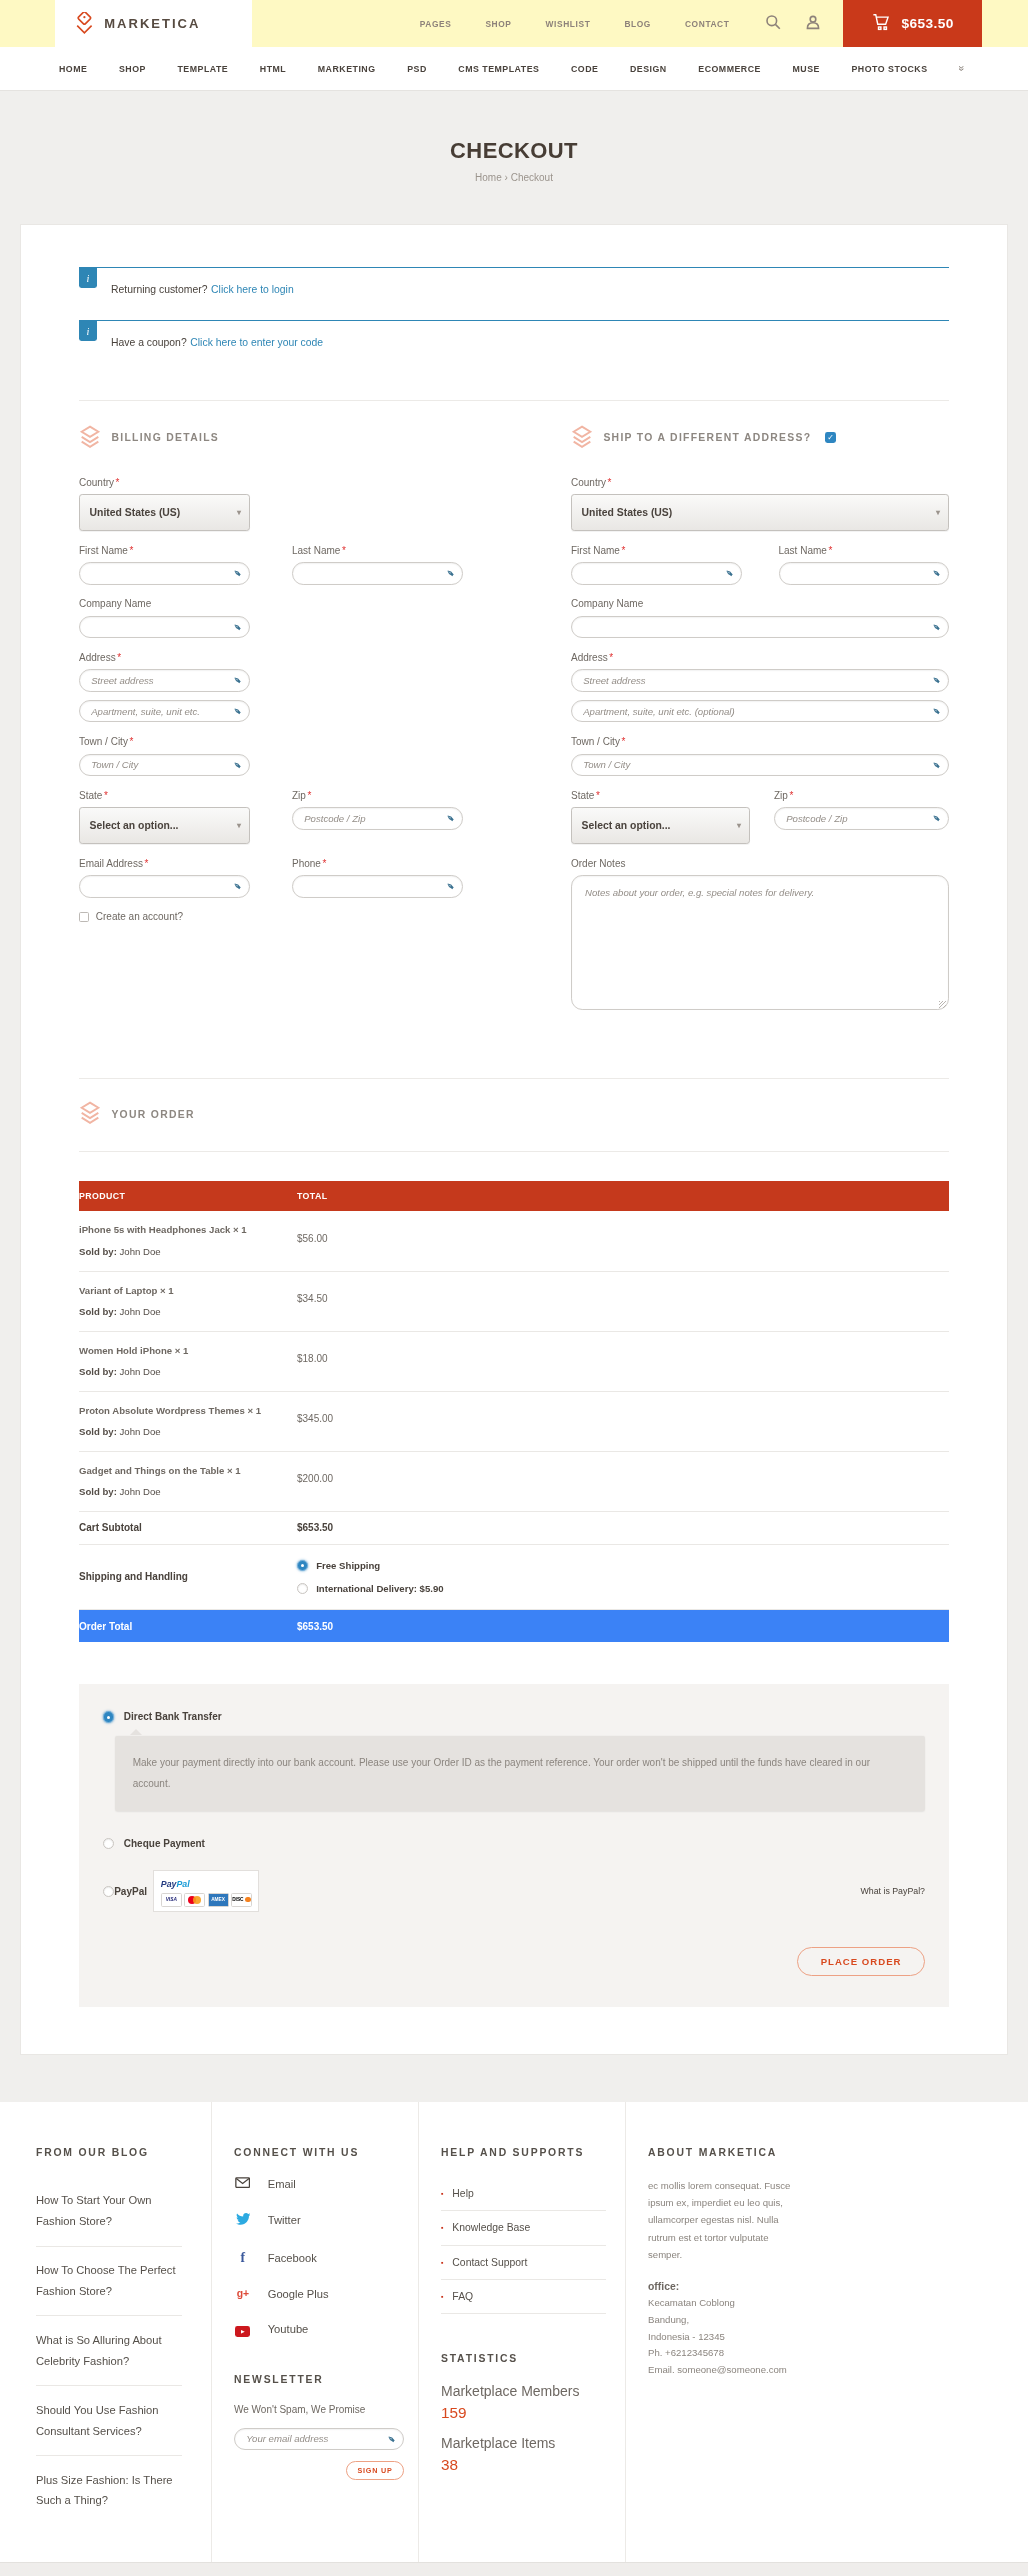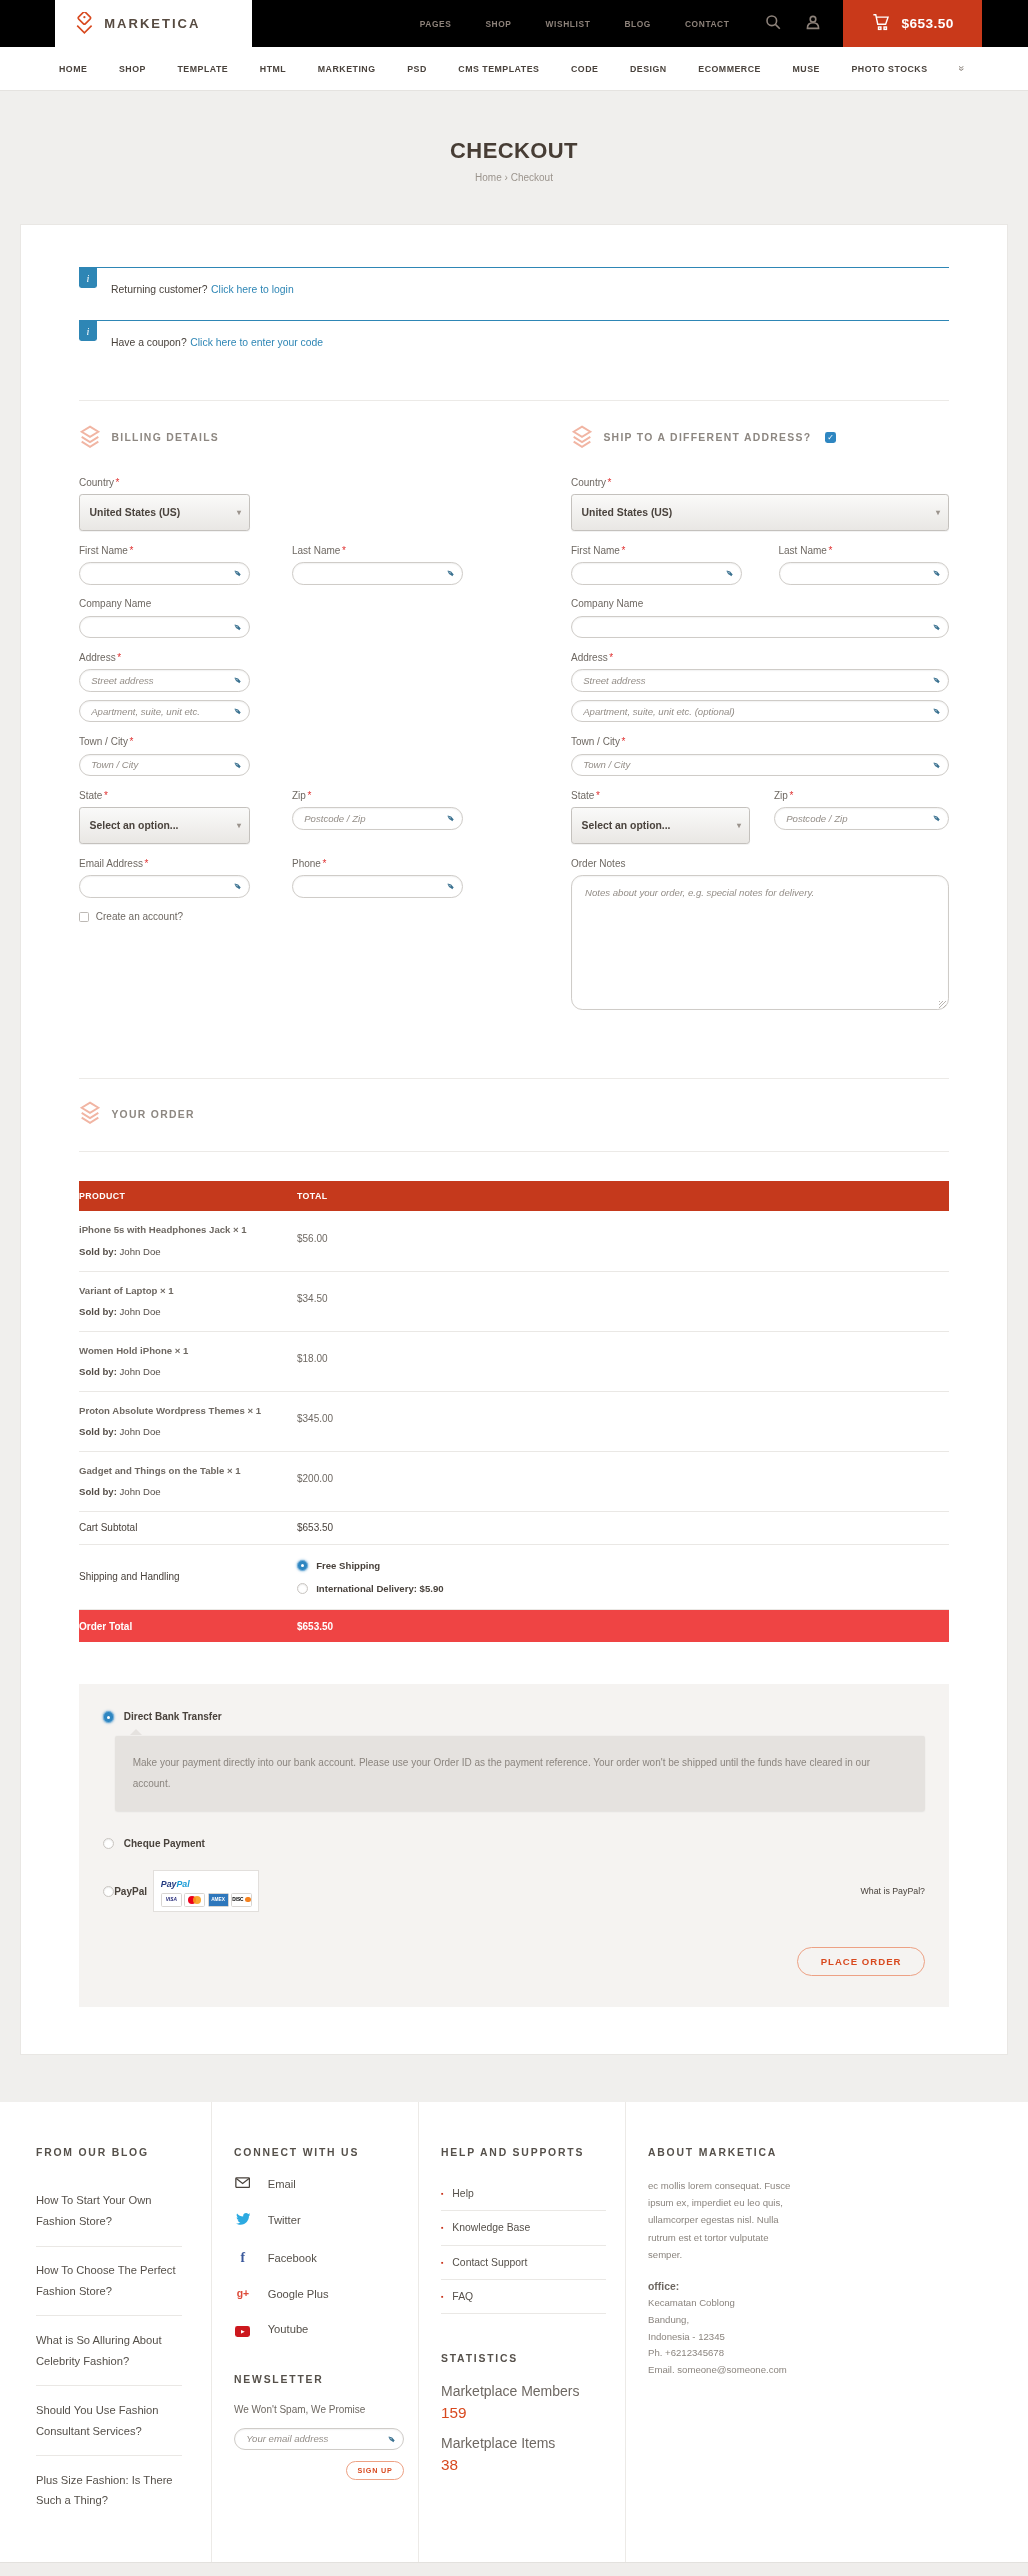--- a/index.html
+++ b/index.html
@@ -1,19 +1,19 @@
 <!DOCTYPE html>
 <html style="font-size:13px"><head>
 <meta charset="utf-8">
 <style>
   * { box-sizing: border-box; margin: 0; padding: 0; }
   html,body { width:1028px; background:#f0efed; font-family:"Liberation Sans", sans-serif; }
 
   
-  .topbar { height:47px; background:#000000; display:flex; align-items:center; position:relative; }
+  .topbar { height:47px; background:#fef9c3; display:flex; align-items:center; position:relative; }
   .logo-box { width:197px; height:47px; background:#fff; margin-left:55px; display:flex; align-items:center; padding-left:17.7px; gap:9.6px; }
   .logo-tag svg { display:block; }
   .logo-text { font-size:13px; font-weight:bold; letter-spacing:2px; color:#564a40; }
   .top-links { display:flex; align-items:center; gap:34px; margin-left:auto; }
   .top-link { color:#8d827a; font-size:8.4px; font-weight:bold; letter-spacing:0.6px; cursor:pointer; }
   .top-icons { display:flex; align-items:center; gap:24px; margin:0 22.5px 0 35px; }
   .cart-box { width:139px; height:47px; background:#c9391a; color:#fff; display:flex; align-items:center; justify-content:center; gap:11.2px; margin-right:46px; cursor:pointer; }
   .cart-total { font-size:13.7px; font-weight:bold; letter-spacing:0.4px; }
 
   
@@ -77,28 +77,28 @@
   .ordertable { margin-top:29px; }
   .thead { background:#c5391c; height:30.5px; display:flex; align-items:center; color:#fff; font-size:8.8px; font-weight:bold; letter-spacing:0.4px; }
   .c1 { width:218px; }
   .c2 { flex:1; }
   .trow { display:flex; padding:12px 0 13.7px; border-bottom:0.8px solid #eae8e5; align-items:flex-start; }
   .pname { font-size:9.6px; color:#6e6862; width:201px; line-height:1.5;font-weight:bold; }
   .psold { font-size:9.6px; color:#544d47; margin-top:8px; }
   .psold b { font-weight:bold; }
   .ptotal { font-size:10px; color:#6e6862; padding-top:9.6px; }
   .srow { display:flex; padding:10.4px 0; border-bottom:0.8px solid #eae8e5; align-items:center; }
-  .srow-label { font-size:10px; font-weight:normal; color:#49423c; }
+  .srow-label { font-size:10px; font-weight:bold; color:#49423c; }
   .ship-opts { display:flex; flex-direction:column; gap:12px; padding:4.8px 0; }
   .opt { display:flex; align-items:center; gap:8px; }
   .radio { width:11.2px; height:11.2px; border:0.8px solid #c9c5c1; border-radius:50%; background:#fff; position:relative; box-shadow:inset 0 0.8px 1.6px rgba(0,0,0,.1); cursor:pointer; flex:0 0 auto; }
   .radio.on { border-color:#7db4dc; background:#2e86c1; box-shadow:0 0 2.4px rgba(46,134,193,.8); }
   .radio.on::after { content:""; position:absolute; left:3.2px; top:3.2px; width:3.2px; height:3.2px; border-radius:50%; background:#fff; }
   .opt-label { font-size:9.6px; font-weight:bold; color:#49423c; }
-  .total-bar { background:#ef4444; height:32px; display:flex; align-items:center; color:#fff; font-size:10px; font-weight:bold; margin-top:0; }
+  .total-bar { background:#3b82f6; height:32px; display:flex; align-items:center; color:#fff; font-size:10px; font-weight:bold; margin-top:0; }
 
   
   .paybox { background:#f5f3f1; margin-top:42px; padding:27px 24px 30.5px; }
   .pm-row { display:flex; align-items:center; gap:9.6px; }
   .pm-label { font-size:10px; font-weight:bold; color:#49423c; }
   .pm-desc { background:#e5e2df; border-radius:2.4px; margin:13px 0 27px 12px; padding:16px 17.7px 17.7px; font-size:10px; color:#8b857f; line-height:2.1; position:relative; box-shadow:0 0.8px 1.6px rgba(0,0,0,.08); }
   .pm-desc::before { content:""; position:absolute; top:-6.4px; left:14.5px; border:6.4px solid transparent; border-bottom-color:#e5e2df; border-top:0; }
   .paypal-row { display:flex; align-items:center; gap:0; margin-top:21px; }
   .cards { background:#fff; border:0.8px solid #e2dfdc; padding:4px 6.4px 4.8px; margin-left:6.4px; }
   .pp-word { font-size:8.8px; font-weight:bold; font-style:italic; }

